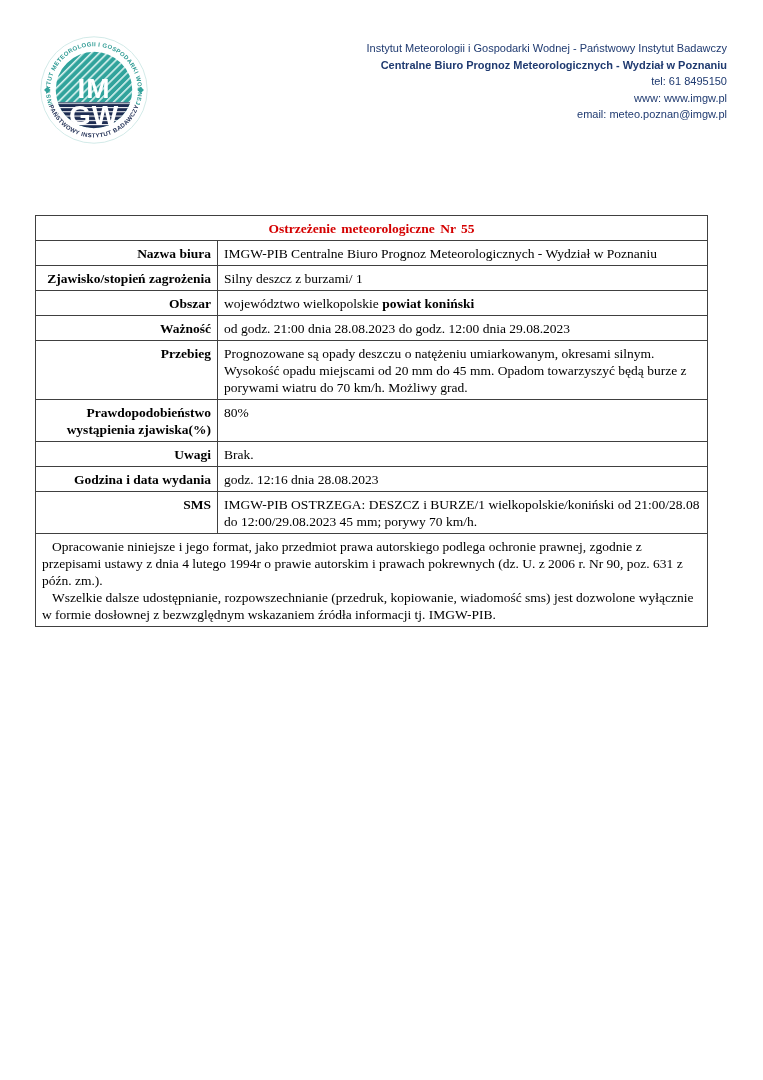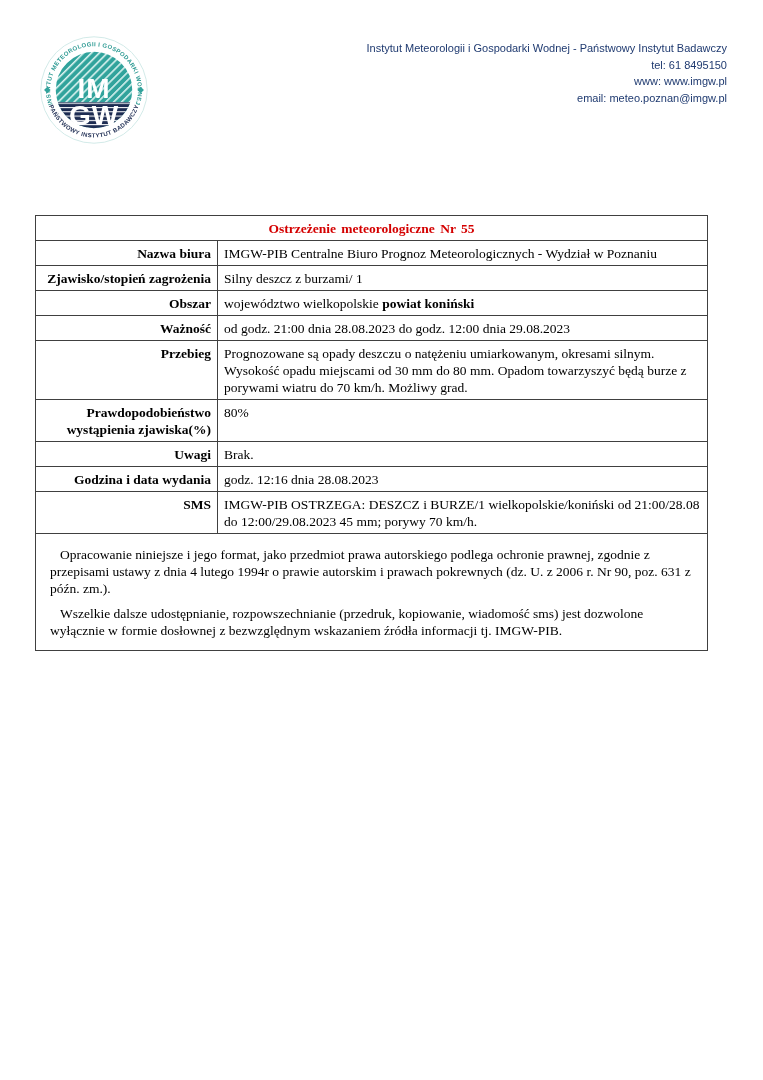--- a/index.html
+++ b/index.html
@@ -52,21 +52,21 @@
   td.title-cell {
     text-align: center;
     color: var(--red);
     font-weight: 700;
     font-size: 17px;
     line-height: 20px;
     word-spacing: 2px;
     padding: 6px 0 5px 0;
   }
   td.note-cell { padding: 4px 7px 6px 7px; font-size: 13.2px; }
-  td.note-cell p { margin: 8px; text-indent: 10px; }
+  td.note-cell p { margin: 0; text-indent: 10px; }
   .b { font-weight: 700; margin-top: 6px; }
 </style>
 </head>
 <body>
 
 <div class="page">
 
   <div class="logo">
     <svg viewBox="0 0 120 120" width="112" height="112">
       <defs>
@@ -102,20 +102,21 @@
         <textPath href="#arcBot" startOffset="50%" text-anchor="middle">PAŃSTWOWY INSTYTUT BADAWCZY</textPath>
       </text>
 
       <rect x="7.5" y="57.5" width="5" height="5" transform="rotate(45 10 60)" fill="#31a39c"></rect>
       <rect x="107.5" y="57.5" width="5" height="5" transform="rotate(45 110 60)" fill="#31a39c"></rect>
     </svg>
   </div>
 
   <div class="letterhead-text">
     <div>Instytut Meteorologii i Gospodarki Wodnej - Państwowy Instytut Badawczy</div>
+    <div class="bold">Centralne Biuro Prognoz Meteorologicznych - Wydział w Poznaniu</div>
     <div>tel: 61 8495150</div>
     <div>www: www.imgw.pl</div>
     <div>email: meteo.poznan@imgw.pl</div>
   </div>
 
   <table class="warn">
     <colgroup>
         <col class="c1">
         <col class="c2">
       </colgroup>
@@ -134,21 +135,21 @@
       <tr>
         <td class="lbl">Obszar</td>
         <td><span>województwo wielkopolskie</span> <span class="b">powiat koniński</span></td>
       </tr>
       <tr>
         <td class="lbl">Ważność</td>
         <td>od godz. 21:00 dnia 28.08.2023 do godz. 12:00 dnia 29.08.2023</td>
       </tr>
       <tr>
         <td class="lbl">Przebieg</td>
-        <td>Prognozowane są opady deszczu o natężeniu umiarkowanym, okresami silnym. Wysokość opadu miejscami od 30 mm do 80 mm. Opadom towarzyszyć będą burze z porywami wiatru do 70 km/h. Możliwy grad.</td>
+        <td>Prognozowane są opady deszczu o natężeniu umiarkowanym, okresami silnym. Wysokość opadu miejscami od 20 mm do 45 mm. Opadom towarzyszyć będą burze z porywami wiatru do 70 km/h. Możliwy grad.</td>
       </tr>
       <tr>
         <td class="lbl">Prawdopodobieństwo wystąpienia zjawiska(%)</td>
         <td>80%</td>
       </tr>
       <tr>
         <td class="lbl">Uwagi</td>
         <td>Brak.</td>
       </tr>
       <tr>

